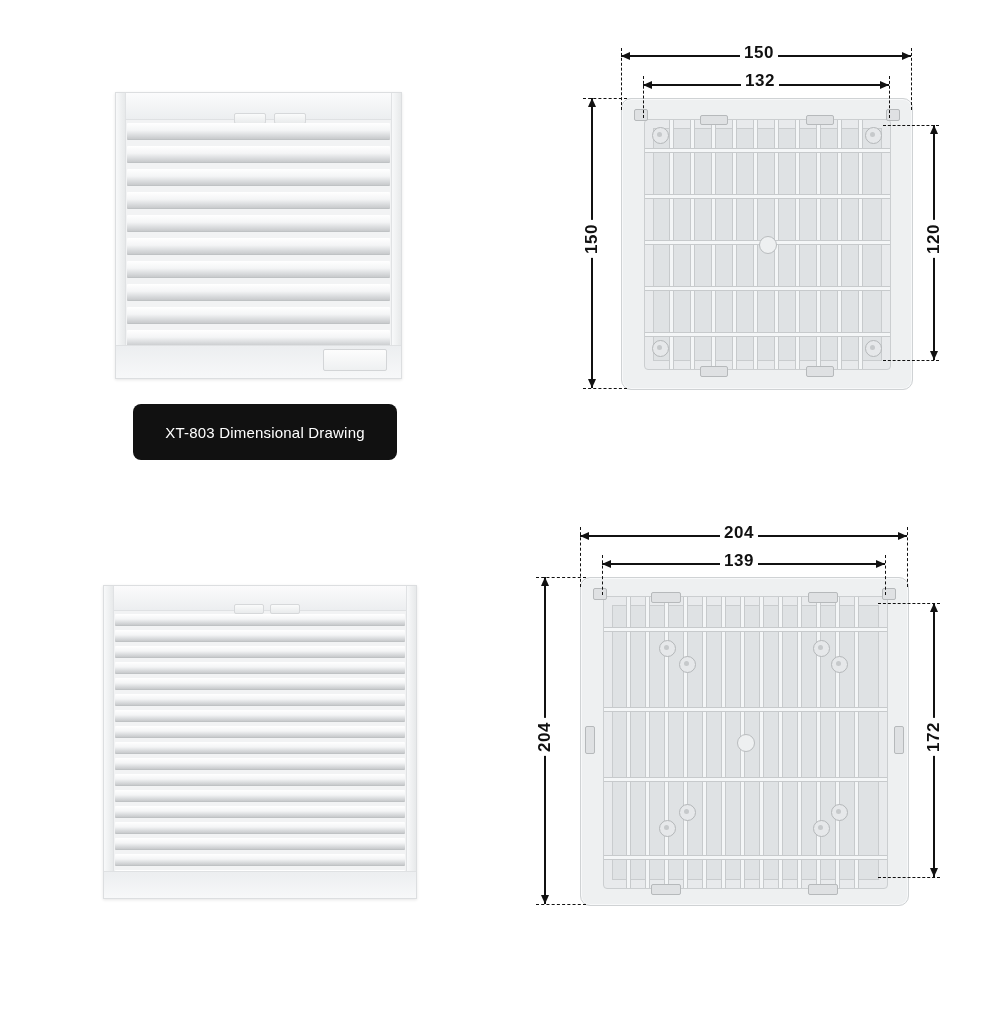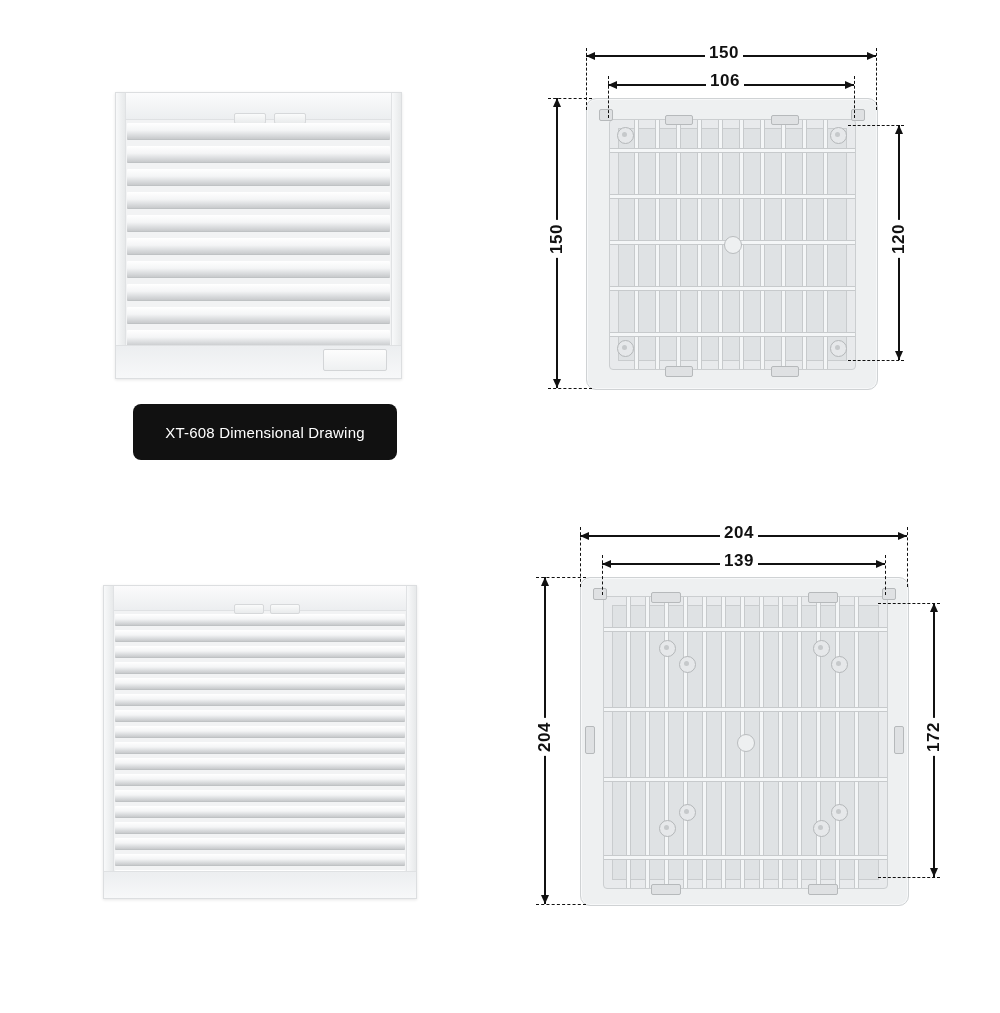--- a/index.html
+++ b/index.html
@@ -232,24 +232,24 @@
       <div class="louver" style="top:184px; height:16px;"></div>
       <div class="louver" style="top:207px; height:16px;"></div>
       <div class="louver" style="top:230px; height:16px;"></div>
     </div>
 
     <div class="frame-bot" style="height:32px;"></div>
     <div class="badge" style="right:14px; bottom:7px; width:62px; height:20px;"></div>
   </div>
 
   <div class="caption" style="left:133px; top:404px; width:264px; height:56px;">
-    <span>XT-608 Dimensional Drawing</span>
+    <span>XT-803 Dimensional Drawing</span>
   </div>
 
-  <div class="tech" style="left:548px; top:30px; width:400px; height:400px;text-align:center;">
+  <div class="tech" style="left:583px; top:30px; width:400px; height:400px;text-align:center;">
 
     <div class="tech-body" style="left:38px; top:68px; width:290px; height:290px;">
       <div class="tech-inner" style="left:22px; top:20px; width:245px; height:249px;">
         <div class="mesh" style="left:8px; top:8px; right:8px; bottom:8px;"></div>
         <div class="grid-v" style="left:24px;"></div>
         <div class="grid-v" style="left:45px;"></div>
         <div class="grid-v" style="left:66px;"></div>
         <div class="grid-v" style="left:87px;"></div>
         <div class="grid-v" style="left:108px;"></div>
         <div class="grid-v" style="left:129px;"></div>
@@ -282,21 +282,21 @@
     <div class="dim-line dim-h" style="left:38px; top:25px; width:290px;"></div>
     <div class="arrow arr-left" style="left:38px;  top:22px;"></div>
     <div class="arrow arr-right" style="left:319px; top:22px;"></div>
     <div class="dim-label" style="left:157px; top:13px;">150</div>
 
     <div class="ext-line" style="left:60px;  top:46px; height:42px;"></div>
     <div class="ext-line" style="left:306px; top:46px; height:42px;"></div>
     <div class="dim-line dim-h" style="left:60px; top:54px; width:246px;"></div>
     <div class="arrow arr-left" style="left:60px;  top:51px;"></div>
     <div class="arrow arr-right" style="left:297px; top:51px;"></div>
-    <div class="dim-label" style="left:158px; top:41px;">106</div>
+    <div class="dim-label" style="left:158px; top:41px;">132</div>
 
     <div class="ext-line-h" style="left:0px; top:68px;  width:44px;"></div>
     <div class="ext-line-h" style="left:0px; top:358px; width:44px;"></div>
     <div class="dim-line dim-v" style="left:8px; top:68px; height:290px;"></div>
     <div class="arrow arr-up" style="left:5px; top:68px;"></div>
     <div class="arrow arr-down" style="left:5px; top:349px;"></div>
     <div class="dim-label vertical" style="left:-1px; top:190px;">150</div>
 
     <div class="ext-line-h" style="left:300px; top:95px;  width:56px;"></div>
     <div class="ext-line-h" style="left:300px; top:330px; width:56px;"></div>

